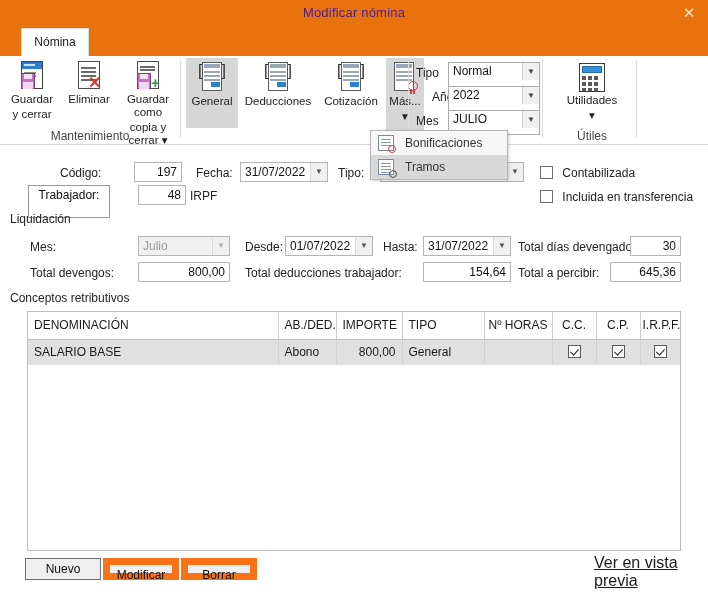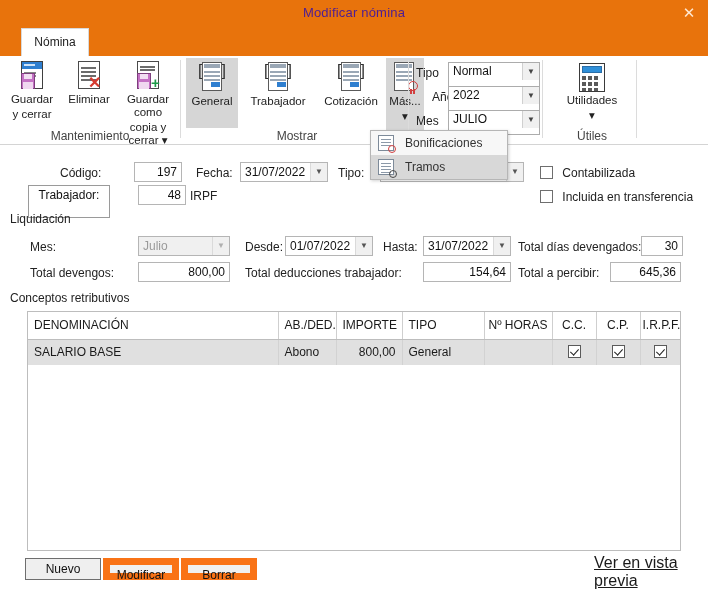--- a/index.html
+++ b/index.html
@@ -330,21 +330,21 @@
         <div class="rep-ico">
           <div class="brk" style="left:1px;">[</div>
           <div class="brk" style="right:1px;">]</div>
           <div class="rep-page"></div>
           <div class="rep-hdr"></div>
           <div class="rep-row" style="top:10px;"></div>
           <div class="rep-row" style="top:14px;"></div>
           <div class="rep-row" style="top:18px;"></div>
           <div style="position:absolute;left:14px;top:21px;width:9px;height:5px;background:#2f7fd0;"></div>
         </div>
-        <span class="cap">Trabajador</span>
+        <span class="cap">Deducciones</span>
       </div>
 
       <div class="rbtn" style="left:132px; width:66px;">
         <div class="rep-ico">
           <div class="brk" style="left:1px;">[</div>
           <div class="brk" style="right:1px;">]</div>
           <div class="rep-page"></div>
           <div class="rep-hdr"></div>
           <div class="rep-row" style="top:10px;"></div>
           <div class="rep-row" style="top:14px;"></div>
@@ -362,21 +362,20 @@
           <div class="rep-row" style="left:4px;top:14px;"></div>
           <div class="rep-row" style="left:4px;top:18px;"></div>
           <div style="position:absolute;right:0px;bottom:2px;width:10px;height:10px;border-radius:50%;border:1.5px solid #d23f3f;"></div>
           <div style="position:absolute;right:3px;bottom:-1px;width:2px;height:5px;background:#d23f3f;"></div>
           <div style="position:absolute;right:6px;bottom:-1px;width:2px;height:5px;background:#d23f3f;"></div>
         </div>
         <span class="cap">Más...</span>
         <span class="cap">▾</span>
       </div>
 
-      <div class="grp-label" style="width:222px;">Mostrar</div>
       <div class="grp-sep" style="left:222px;"></div>
     </div>
 
     <div class="ribbon-grp" style="left:414px; width:128px;">
       <div class="rf-label" style="left:2px; top:10px;">Tipo</div>
       <div class="rf-combo" style="left:34px; top:6px; width:92px;">
         <span>Normal</span>
         <span class="arw">▼</span>
       </div>
 
@@ -463,21 +462,21 @@
       <span class="arw">▼</span>
     </div>
 
     <div class="f-label" style="left:383px; top:240px;">Hasta:</div>
     <div class="f-combo" style="left:423px; top:236px; width:88px;">
       <span>31/07/2022</span>
       <span class="arw">▼</span>
     </div>
 
     <div class="f-label" style="left:518px; top:240px;">Total días devengados:</div>
-    <div class="f-input num" style="left:630px; top:236px; width:42px;margin-left:11px;">30</div>
+    <div class="f-input num" style="left:630px; top:236px; width:51px;">30</div>
 
     <div class="f-label" style="left:30px; top:266px;">Total devengos:</div>
     <div class="f-input num" style="left:138px; top:262px; width:92px;">800,00</div>
 
     <div class="f-label" style="left:245px; top:266px;">Total deducciones trabajador:</div>
     <div class="f-input num" style="left:423px; top:262px; width:88px;">154,64</div>
 
     <div class="f-label" style="left:518px; top:266px;">Total a percibir:</div>
     <div class="f-input num" style="left:610px; top:262px; width:71px;">645,36</div>
 

